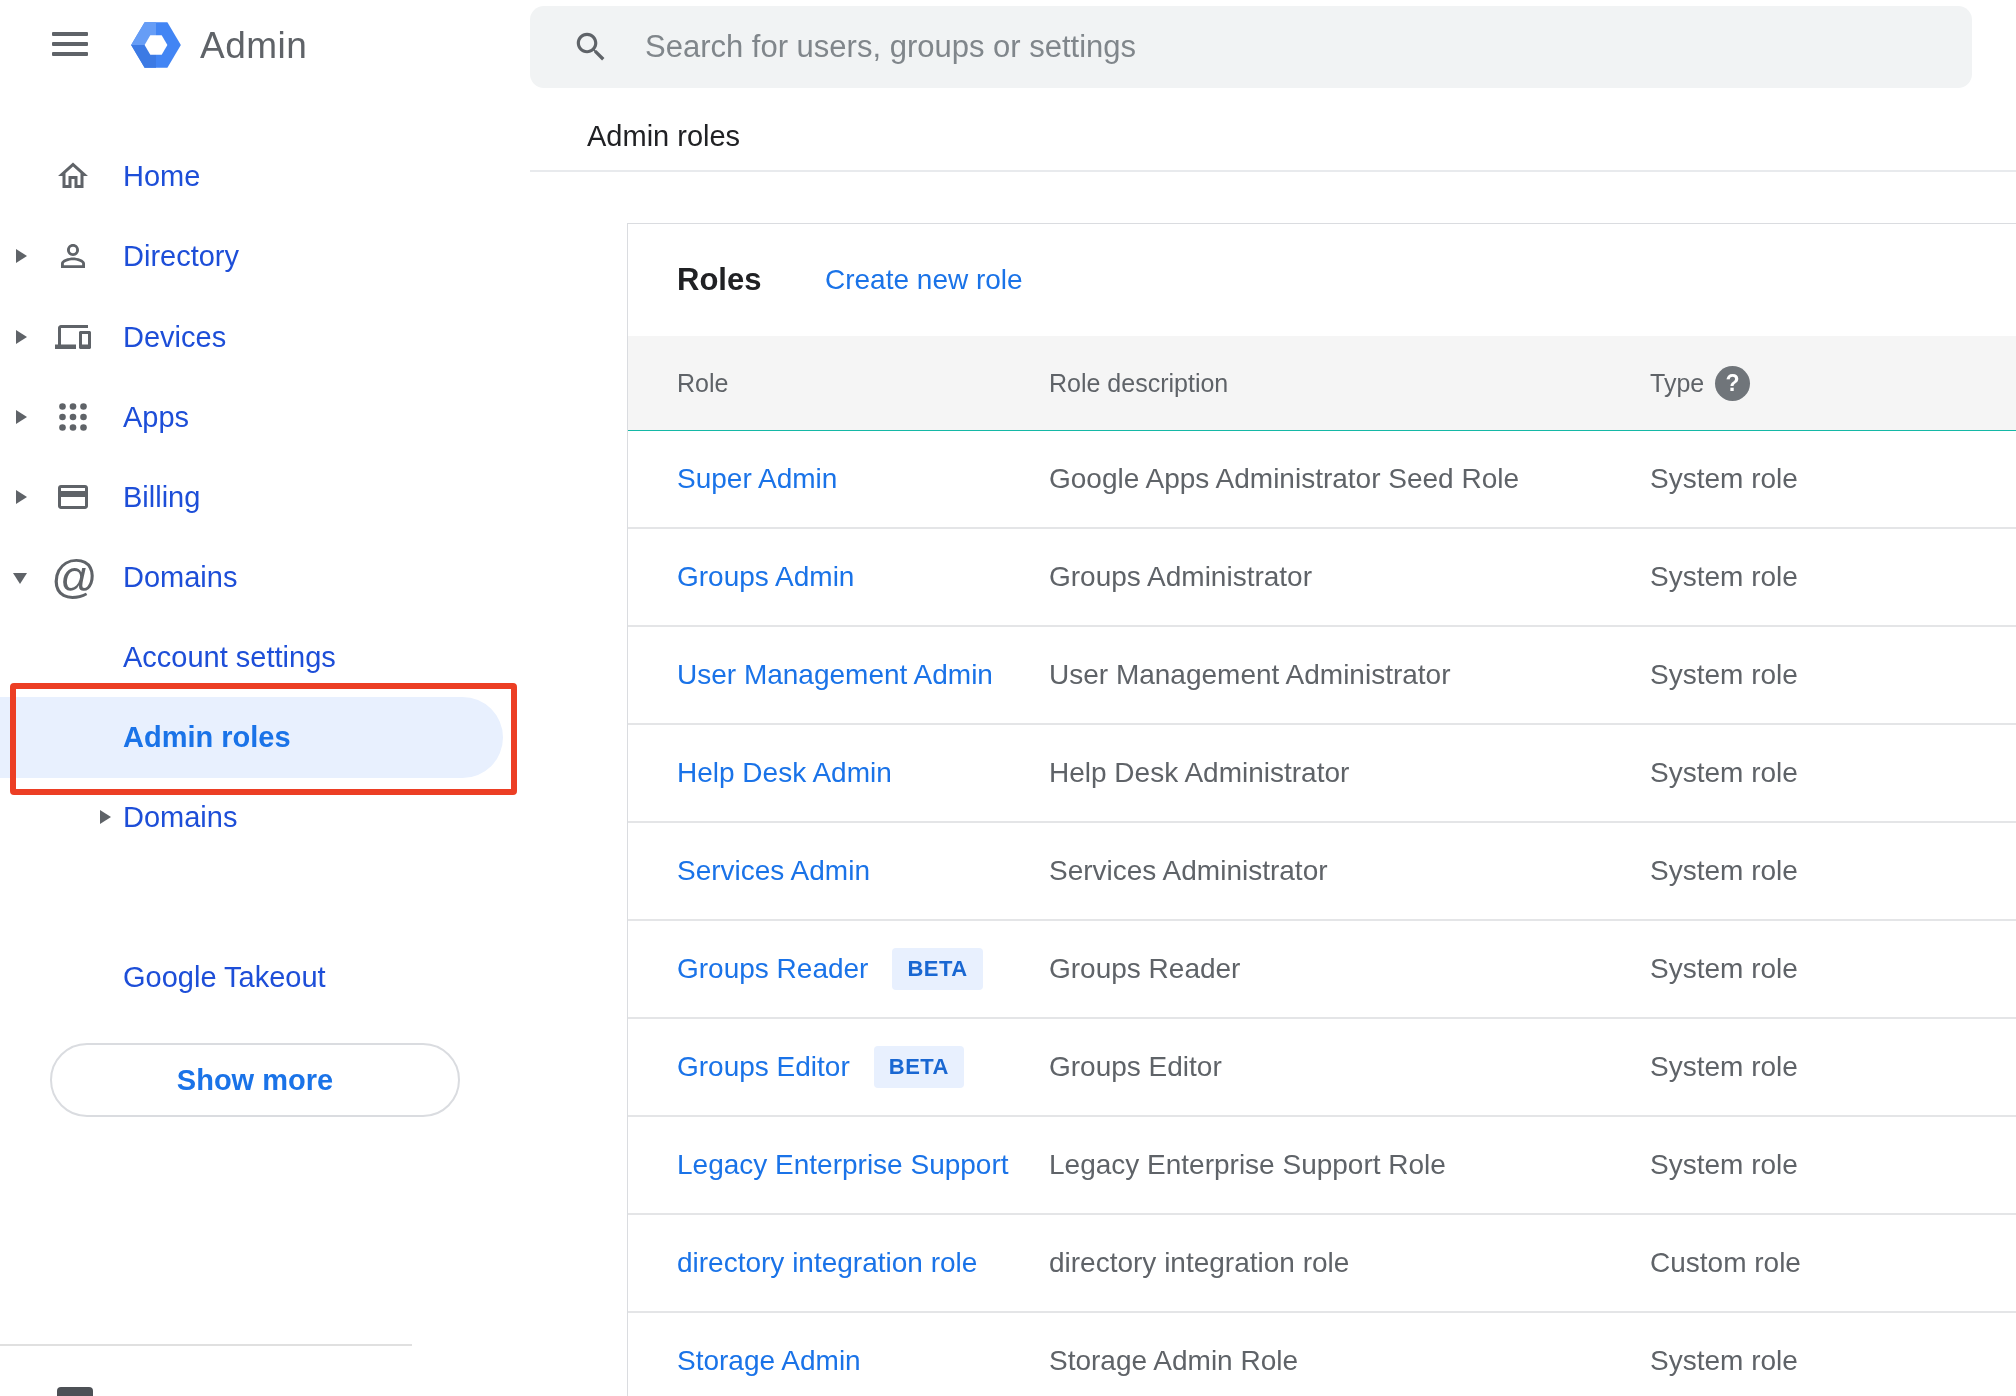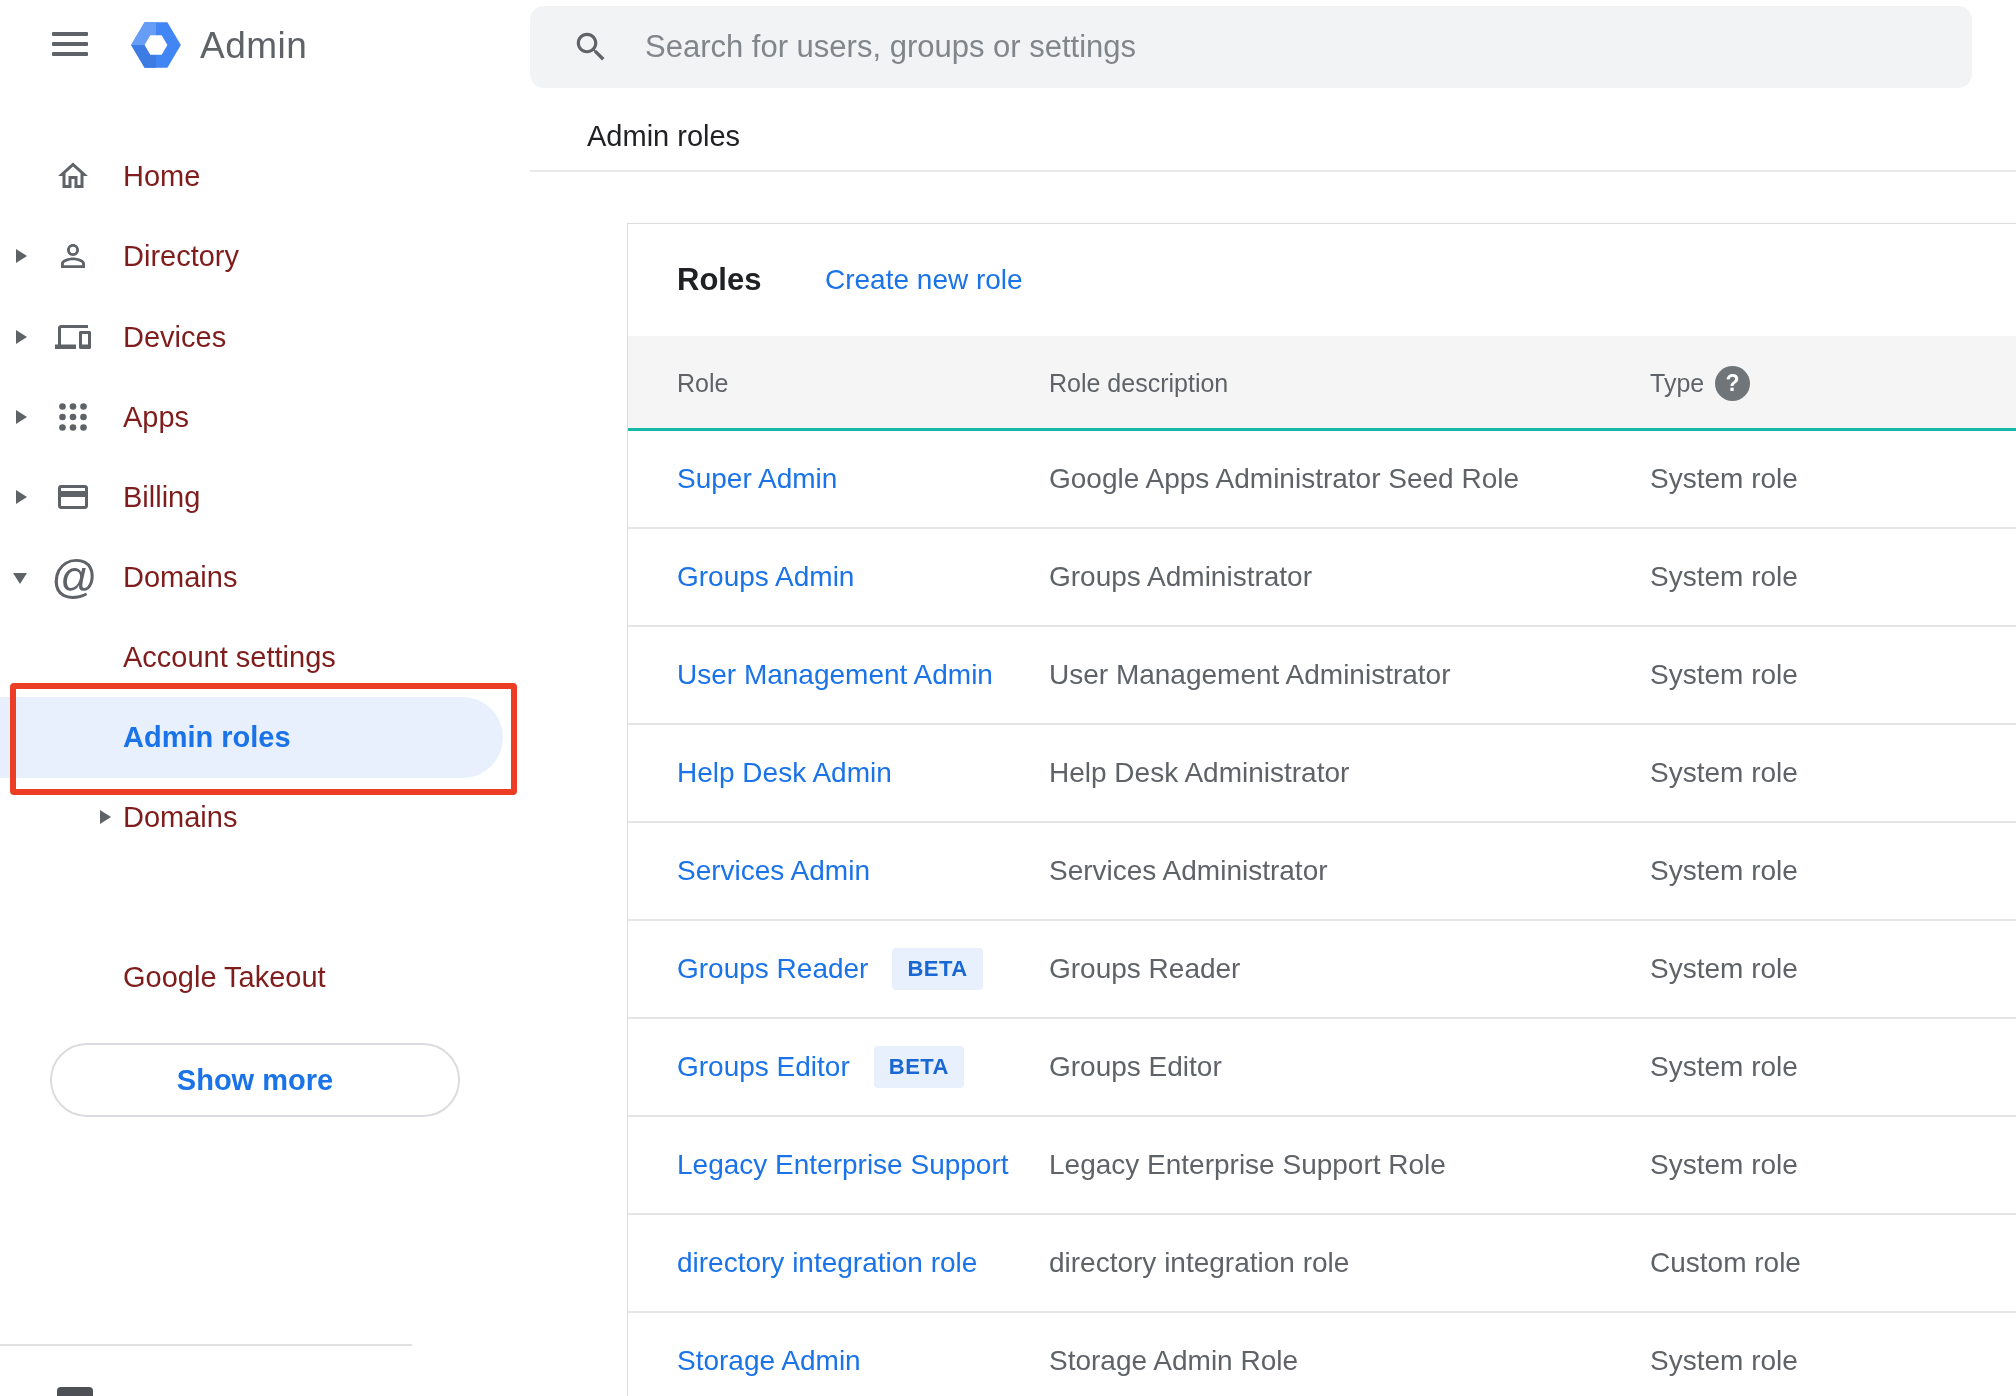--- a/index.html
+++ b/index.html
@@ -16,21 +16,21 @@
 
   .nav-row { position:absolute; left:0; width:412px; height:56px; }
   .nav-row .chevron-r { position:absolute; left:16px; top:21px; width:0; height:0;
     border-left:11px solid #5f6368; border-top:7px solid transparent; border-bottom:7px solid transparent; }
   .nav-row .chevron-d { position:absolute; left:13px; top:24px; width:0; height:0;
     border-top:11px solid #5f6368; border-left:7px solid transparent; border-right:7px solid transparent; }
   .nav-row .nicon { position:absolute; left:55px; top:10px; width:36px; height:36px; fill:#5f6368; }
   .nav-row .at-glyph { position:absolute; left:51px; top:2px; width:44px; height:52px;
     font-size:46px; color:#5f6368; text-align:center; line-height:52px; }
   .nav-row .nlabel { position:absolute; left:123px; top:0; height:56px; line-height:56px;
-    font-size:29px; color:#7f1d1d; white-space:nowrap; }
+    font-size:29px; color:#1d4ed8; white-space:nowrap; }
   .sub-chevron { position:absolute; left:100px; top:21px; width:0; height:0;
     border-left:11px solid #5f6368; border-top:7px solid transparent; border-bottom:7px solid transparent; }
 
   #selected-pill { position:absolute; left:0; top:697px; width:503px; height:81px;
     background:#e8f0fe; border-radius:0 41px 41px 0; z-index:1; }
   #selected-pill .nlabel { position:absolute; left:123px; height:81px; line-height:81px;
     font-size:29px; font-weight:bold; color:#1a73e8; }
   #annotation-box { position:absolute; left:10px; top:683px; width:507px; height:112px;
     border:6px solid #ec3e24; border-radius:4px; z-index:2; pointer-events:none; }
 
@@ -57,21 +57,21 @@
   
   #roles-card { position:absolute; left:627px; top:223px; width:1389px; height:1271px;
     border-top:1px solid #dadce0; border-left:1px solid #dadce0; background:#fff; overflow:hidden; }
   #card-header { position:absolute; left:0; top:0; width:100%; height:112px; }
   #card-title { position:absolute; left:49px; top:0; height:112px; line-height:112px;
     font-size:31px; font-weight:bold; color:#202124; }
   #create-role-link { position:absolute; left:197px; top:0; height:112px; line-height:112px;
     font-size:28px; color:#1a73e8; text-decoration:none; cursor:pointer; }
 
   #table-head { position:absolute; left:0; top:112px; width:100%; height:95px;
-    background:#f5f5f5; border-bottom:3px solid #14b8a6; }
+    background:#f5f5f5; border-bottom:1px solid #14b8a6; }
   .th { position:absolute; top:0; height:95px; line-height:95px; font-size:25px; color:#5f6368; }
   #th-role { left:49px; }
   #th-desc { left:421px; }
   #th-type { left:1022px; }
   #help-icon { position:absolute; left:1087px; top:30px; width:35px; height:35px; border-radius:50%;
     background:#70757a; color:#fff; font-size:23px; font-weight:bold; text-align:center; line-height:35px; cursor:pointer; }
 
   #rows { position:absolute; left:0; top:207px; width:100%; }
   .row { position:relative; width:100%; height:98px; border-bottom:2px solid #e4e5e7; }
   .cell { position:absolute; top:0; height:96px; display:flex; align-items:center; }

